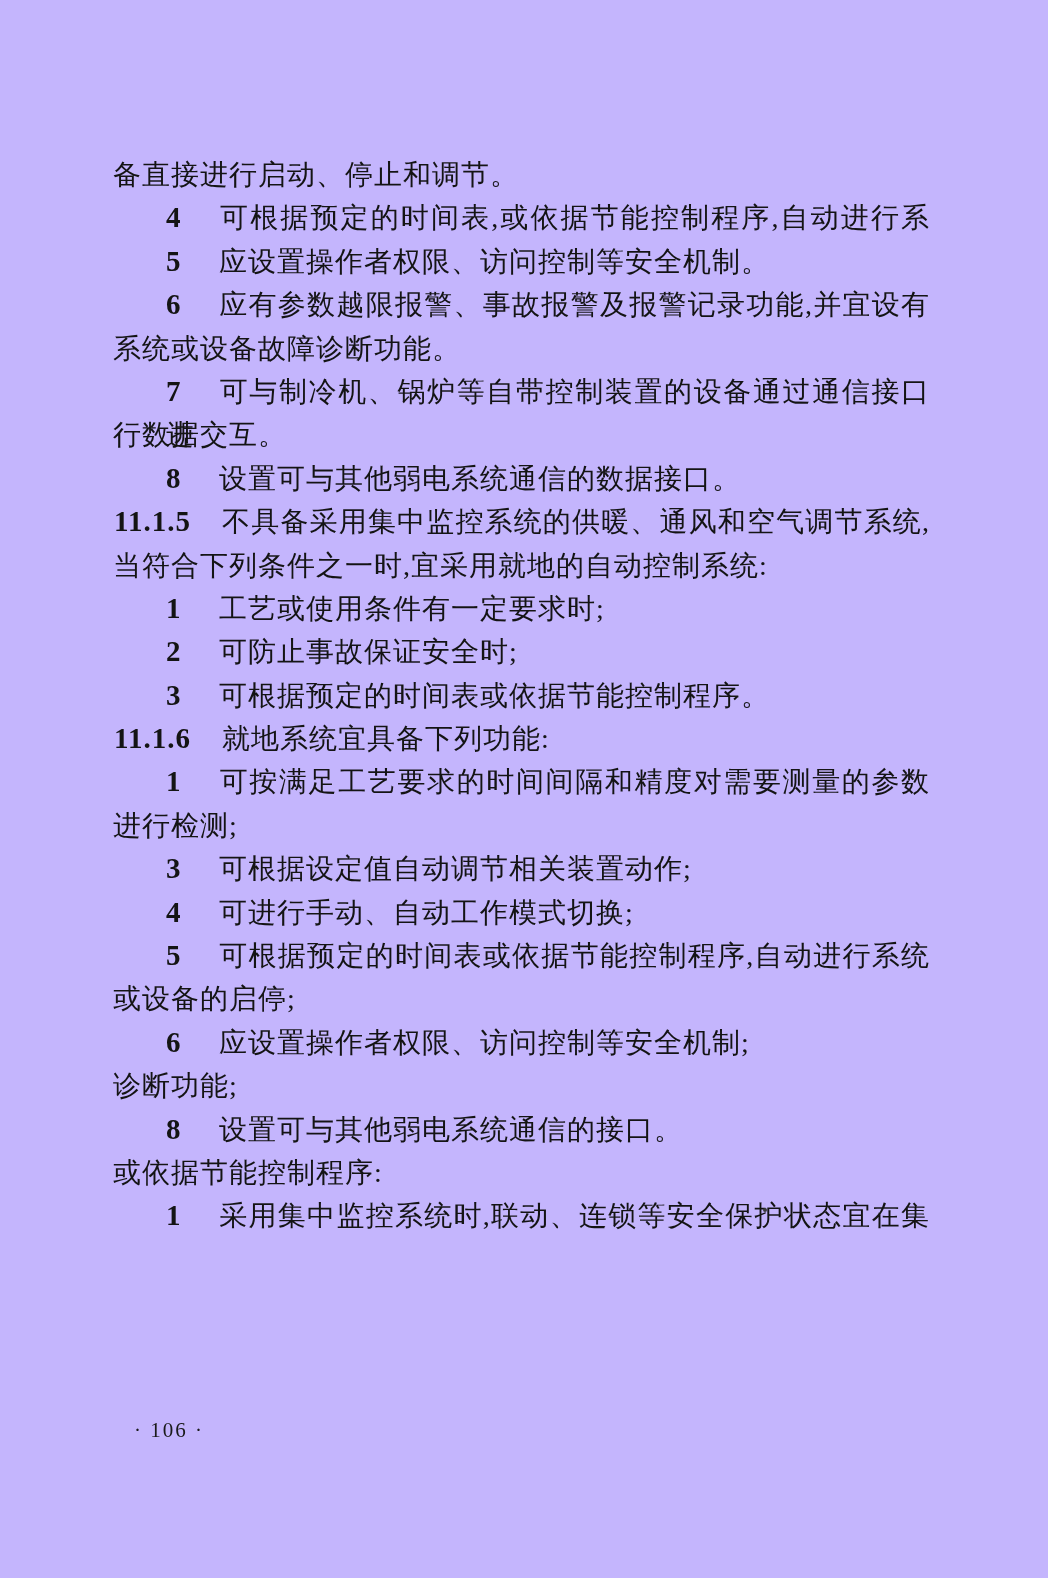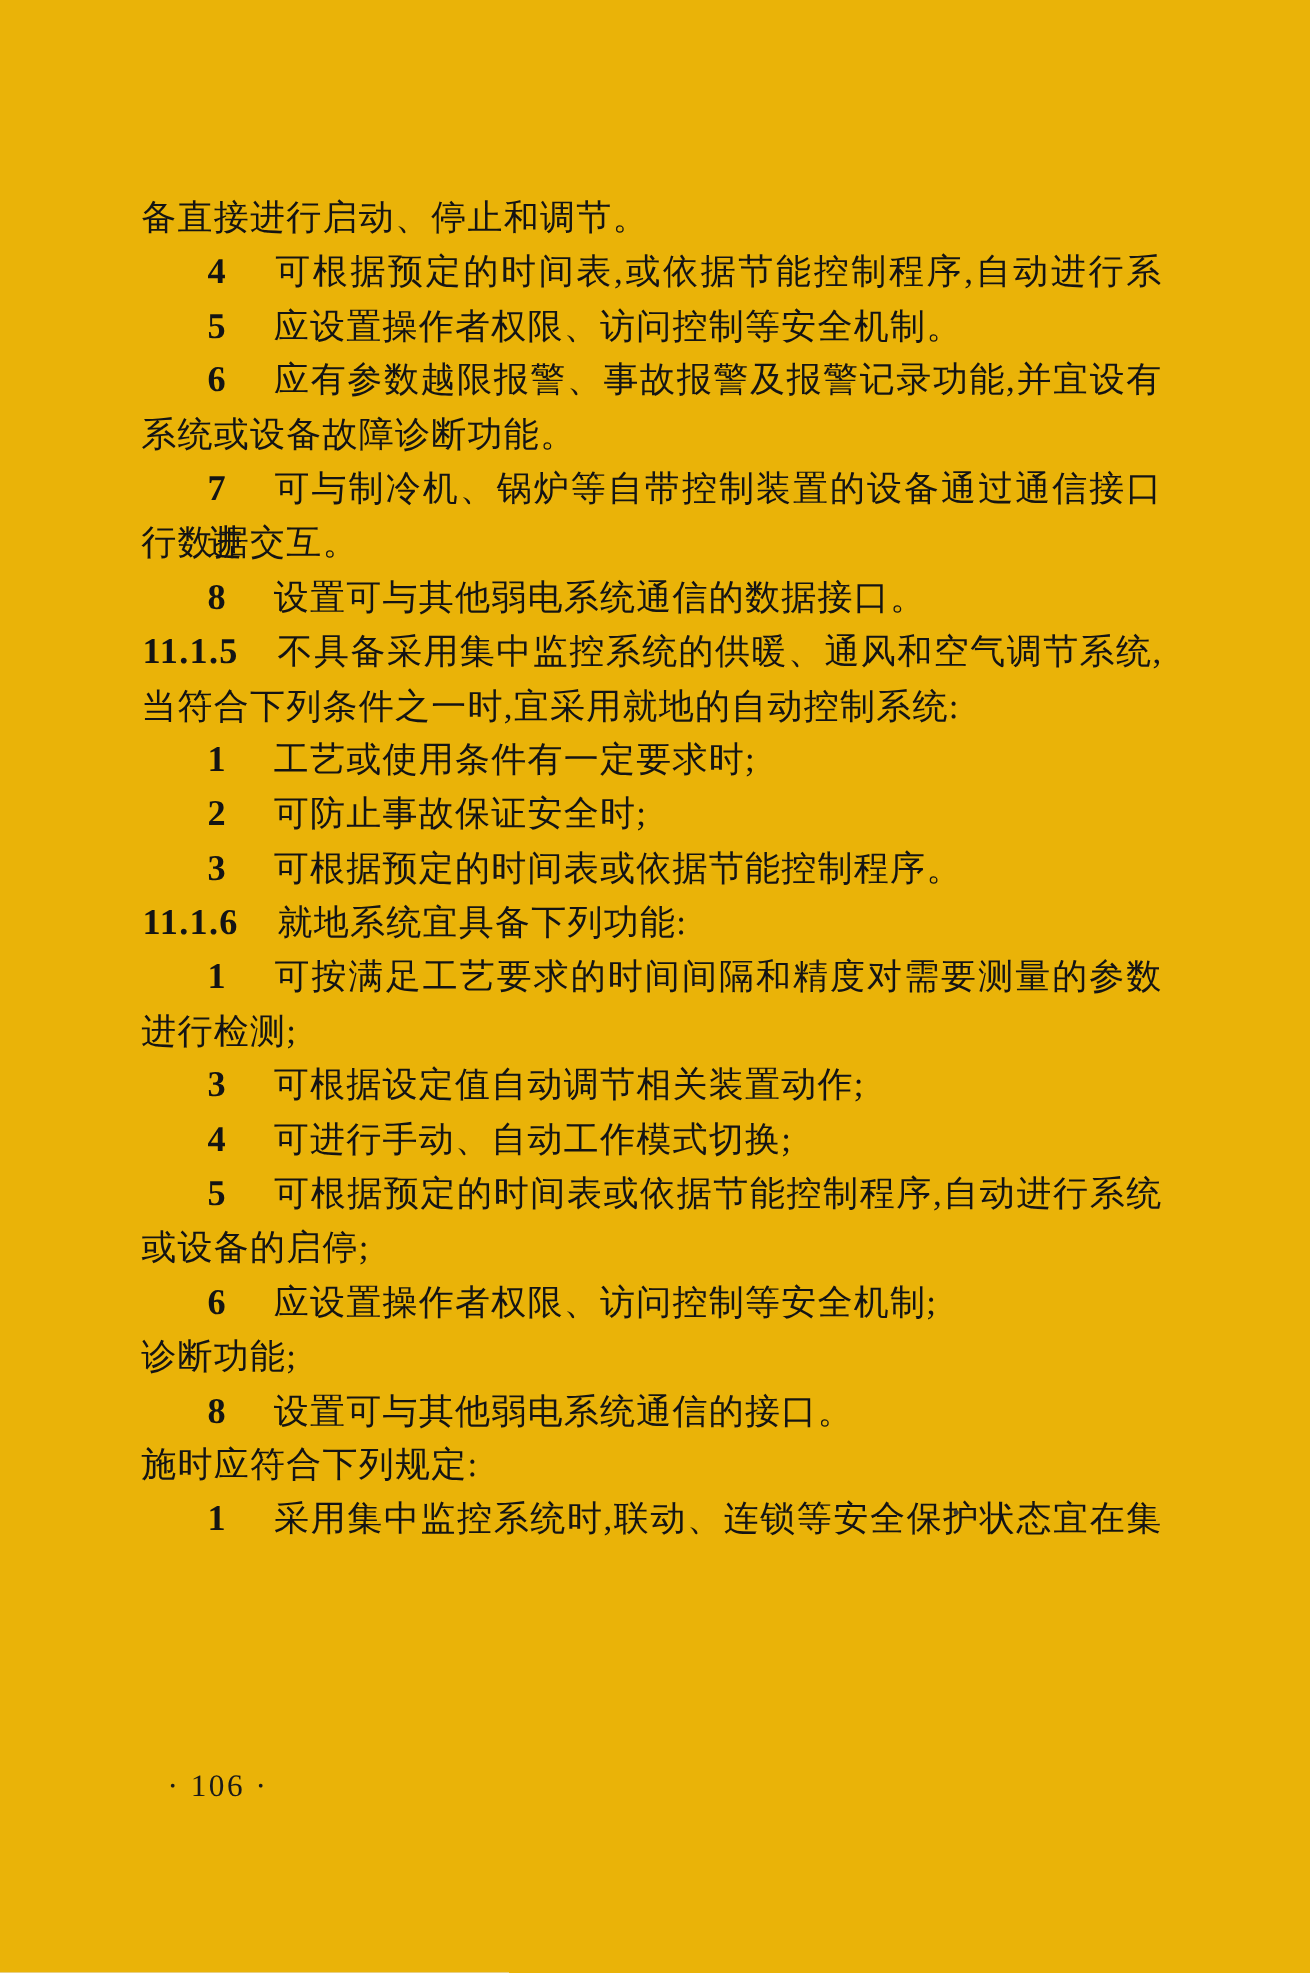--- a/index.html
+++ b/index.html
@@ -5,21 +5,21 @@
   html, body {
     margin: 0;
     padding: 0;
     background: #e8e8e8;
   }
   .page {
     position: relative;
     width: 1048px;
     height: 1578px;
     margin: 0 auto;
-    background: #eab308;
+    background: #c4b5fd;
     color: #141414;
     font-family: "Liberation Serif", "DejaVu Serif", serif;
     overflow: hidden;
   }
   .textblock {
     position: absolute;
     left: 113px;
     top: 153px;
     width: 817px;
   }
@@ -48,21 +48,21 @@
     white-space: normal;
     text-align: justify;
     text-align-last: justify;
   }
   .footer {
     position: absolute;
     left: 134px;
     top: 1412px;
     height: 36px;
     line-height: 36px;
-    font-size: 25px;
+    font-size: 21px;
     letter-spacing: 2px;
     color: #1a1a1a;
   }
   .artifact-dot {
     position: absolute;
     left: 763px;
     top: 1208px;
     width: 4px;
     height: 4px;
     border-radius: 50%;
@@ -90,18 +90,18 @@
       <div class="line section"><span class="num">11.1.6</span><span>就地系统宜具备下列功能:</span></div>
       <div class="line item justify"><span class="num">1</span><span>可按满足工艺要求的时间间隔和精度对需要测量的参数</span></div>
       <div class="line cont"><span>进行检测;</span></div>
       <div class="line item"><span class="num">3</span><span>可根据设定值自动调节相关装置动作;</span></div>
       <div class="line item"><span class="num">4</span><span>可进行手动、自动工作模式切换;</span></div>
       <div class="line item justify"><span class="num">5</span><span>可根据预定的时间表或依据节能控制程序,自动进行系统</span></div>
       <div class="line cont"><span>或设备的启停;</span></div>
       <div class="line item"><span class="num">6</span><span>应设置操作者权限、访问控制等安全机制;</span></div>
       <div class="line cont"><span>诊断功能;</span></div>
       <div class="line item"><span class="num">8</span><span>设置可与其他弱电系统通信的接口。</span></div>
-      <div class="line cont"><span>施时应符合下列规定:</span></div>
+      <div class="line cont"><span>或依据节能控制程序:</span></div>
       <div class="line item justify"><span class="num">1</span><span>采用集中监控系统时,联动、连锁等安全保护状态宜在集</span></div>
     </div>
   <div class="artifact-dot"></div>
   <div class="footer">· 106 ·</div>
 </div>
 
 </body></html>

